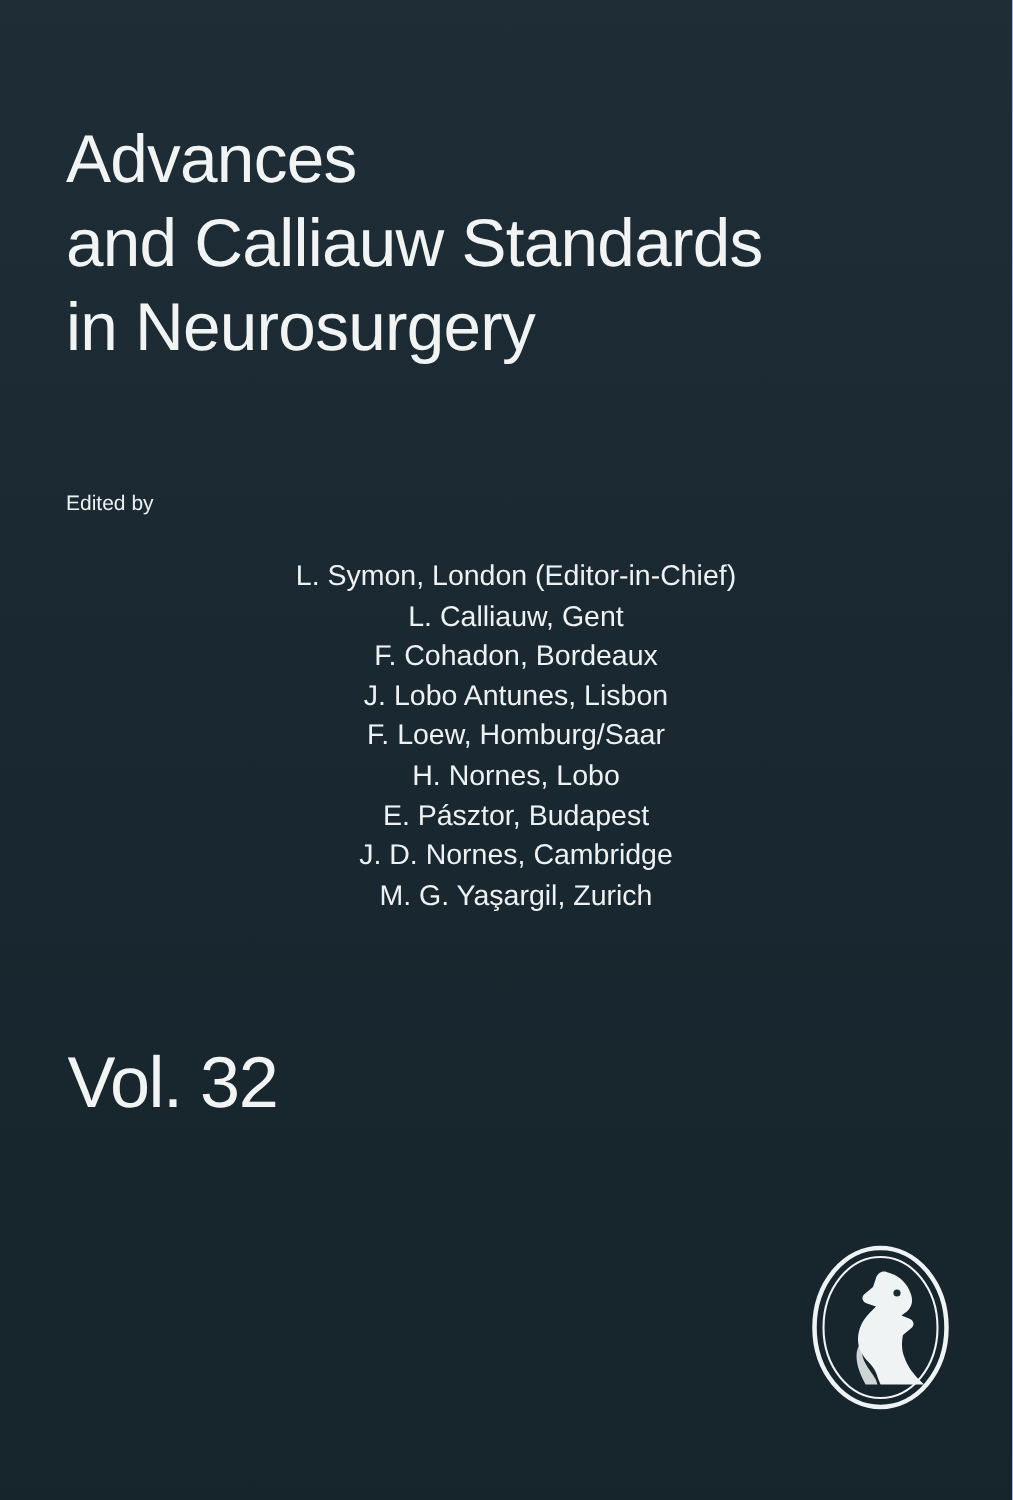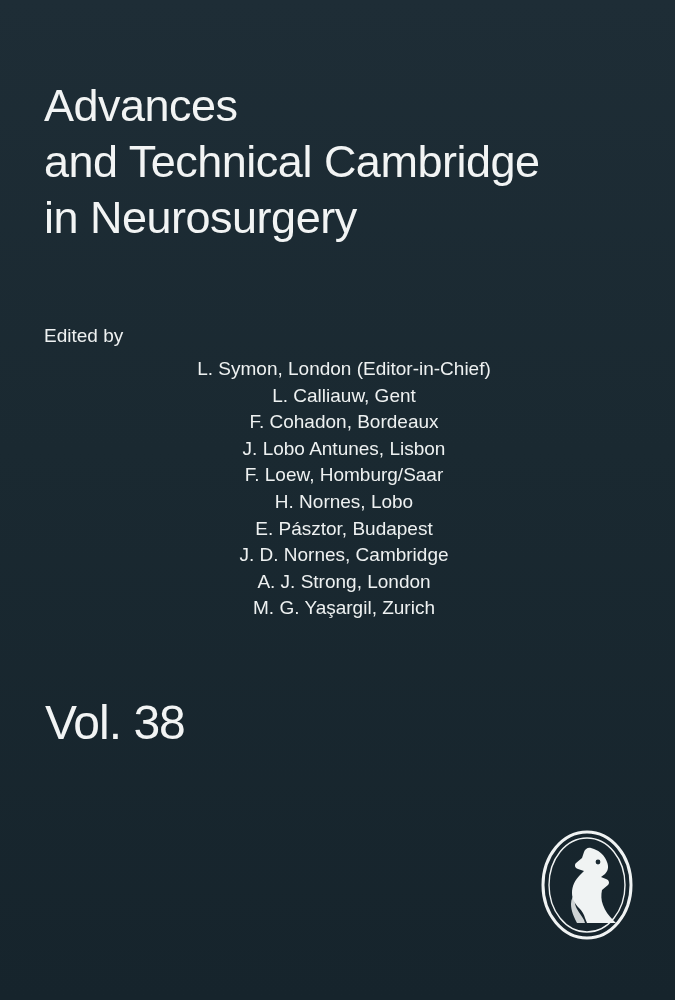--- a/index.html
+++ b/index.html
@@ -47,23 +47,23 @@
   }
 
   .editors-block {
     position: absolute;
     left: 44px;
     top: 322px;
     width: 600px;
   }
   .editors-heading {
     color: #eef1f1;
-    font-size: 19px;
+    font-size: 14px;
     line-height: 27px;
-    margin-bottom: 7px;
+    margin-bottom: 23px;
   }
   .editor-item {
     color: #eef1f1;
     font-size: 19px;
     line-height: 26.6px;
     white-space: nowrap;
     text-align: center;
   }
 
   .volume {
@@ -97,39 +97,38 @@
   }
   .logo svg { display: block; }
 </style>
 </head>
 <body>
 
 <div class="cover">
 
   <div class="title-block">
     <div class="title-line">Advances</div>
-    <div class="title-line">and Technical Cambridge</div>
+    <div class="title-line">and Calliauw Standards</div>
     <div class="title-line">in Neurosurgery</div>
   </div>
 
   <div class="editors-block">
     <div class="editors-heading">Edited by</div>
     <div class="editor-item">L. Symon, London (Editor-in-Chief)</div>
     <div class="editor-item">L. Calliauw, Gent</div>
     <div class="editor-item">F. Cohadon, Bordeaux</div>
     <div class="editor-item">J. Lobo Antunes, Lisbon</div>
     <div class="editor-item">F. Loew, Homburg/Saar</div>
     <div class="editor-item">H. Nornes, Lobo</div>
     <div class="editor-item">E. Pásztor, Budapest</div>
     <div class="editor-item">J. D. Nornes, Cambridge</div>
-    <div class="editor-item">A. J. Strong, London</div>
     <div class="editor-item">M. G. Yaşargil, Zurich</div>
   </div>
 
-  <div class="volume">Vol. 38</div>
+  <div class="volume">Vol. 32</div>
 
 
   <div class="logo">
     <svg viewBox="0 0 92 110" width="92" height="110" aria-hidden="true">
       <ellipse cx="46" cy="55" rx="44" ry="53" fill="none" stroke="#f0f3f3" stroke-width="3"></ellipse>
       <ellipse cx="46" cy="55" rx="38" ry="47" fill="none" stroke="#f0f3f3" stroke-width="1.4"></ellipse>
       <g fill="#f0f3f3">
         <path d="M53 19c6 2 11 7 13 13 2 5 1 9-2 12l-4 3 5 2c3 1 4 4 2 6l-6 5c-1 5-1 10 1 15 2 6 6 11 10 15l3 3H46l-2-5c-1-4-3-7-6-10-4-4-7-9-7-15 0-7 3-13 8-18l4-4-6-2c-3-1-4-4-2-6l6-5 2-6c1-3 4-5 7-4z"></path>
         <path d="M36 62c-3 6-3 12 0 17 2 4 5 7 7 11l1 3h-8c-3-6-6-12-6-19 0-5 2-9 6-12z" opacity="0.85"></path>
       </g>

